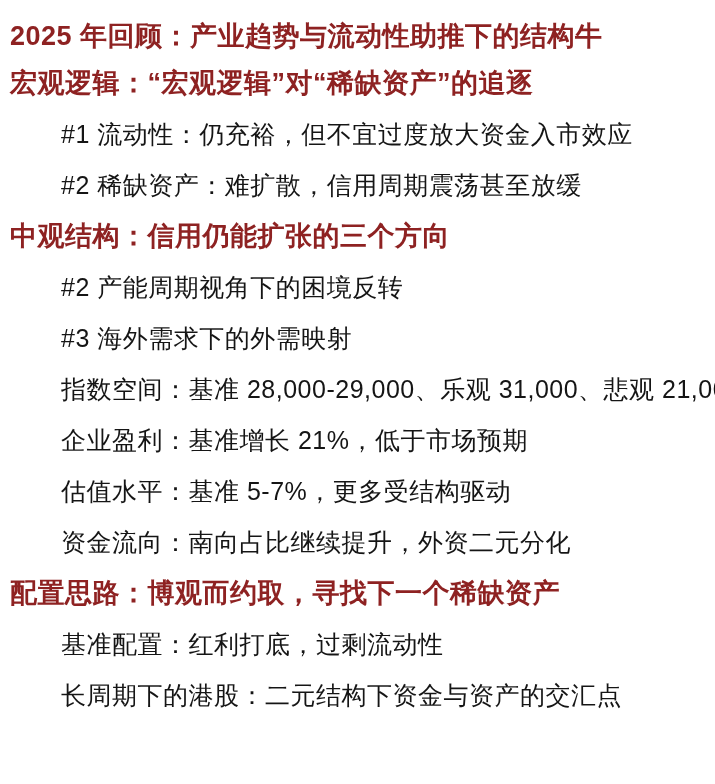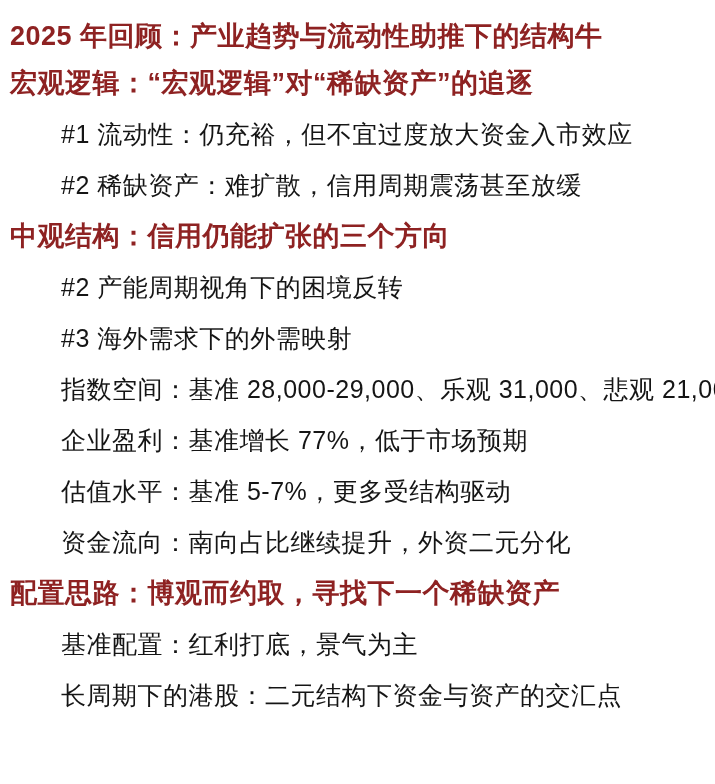--- a/index.html
+++ b/index.html
@@ -51,21 +51,21 @@
 
   <h2 class="heading">宏观逻辑：“宏观逻辑”对“稀缺资产”的追逐</h2>
   <div class="item">#1 流动性：仍充裕，但不宜过度放大资金入市效应</div>
   <div class="item">#2 稀缺资产：难扩散，信用周期震荡甚至放缓</div>
 
   <h2 class="heading">中观结构：信用仍能扩张的三个方向</h2>
   <div class="item">#2 产能周期视角下的困境反转</div>
   <div class="item">#3 海外需求下的外需映射</div>
 
   <div class="item">指数空间：基准 28,000-29,000、乐观 31,000、悲观 21,000</div>
-  <div class="item">企业盈利：基准增长 77%，低于市场预期</div>
+  <div class="item">企业盈利：基准增长 21%，低于市场预期</div>
   <div class="item">估值水平：基准 5-7%，更多受结构驱动</div>
   <div class="item">资金流向：南向占比继续提升，外资二元分化</div>
 
   <h2 class="heading">配置思路：博观而约取，寻找下一个稀缺资产</h2>
-  <div class="item">基准配置：红利打底，景气为主</div>
+  <div class="item">基准配置：红利打底，过剩流动性</div>
   <div class="item">长周期下的港股：二元结构下资金与资产的交汇点</div>
 
 </div>
 
 </body></html>

